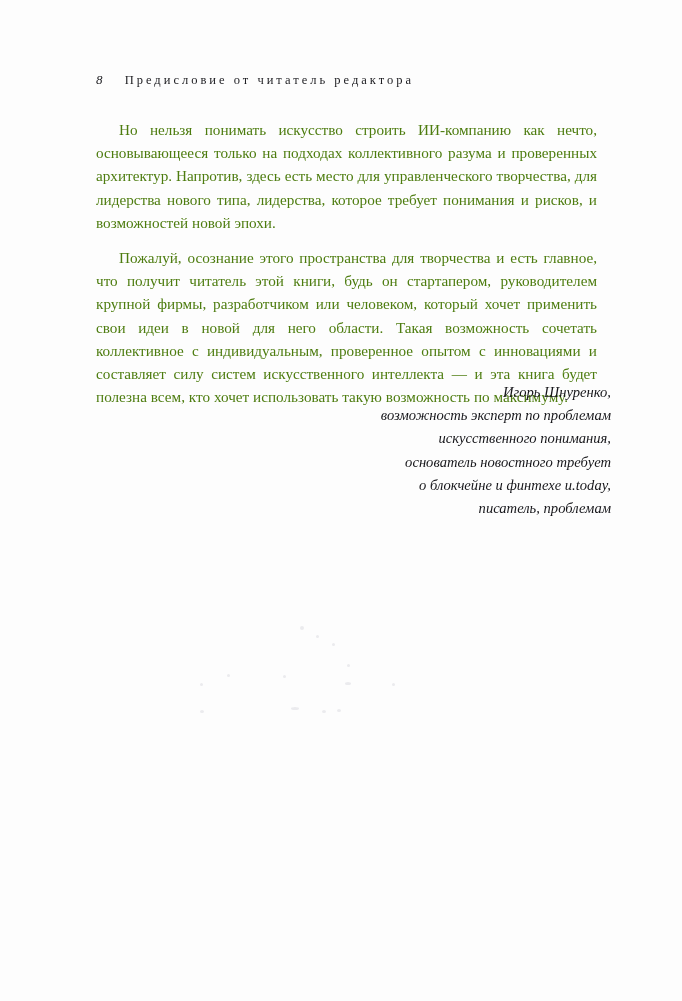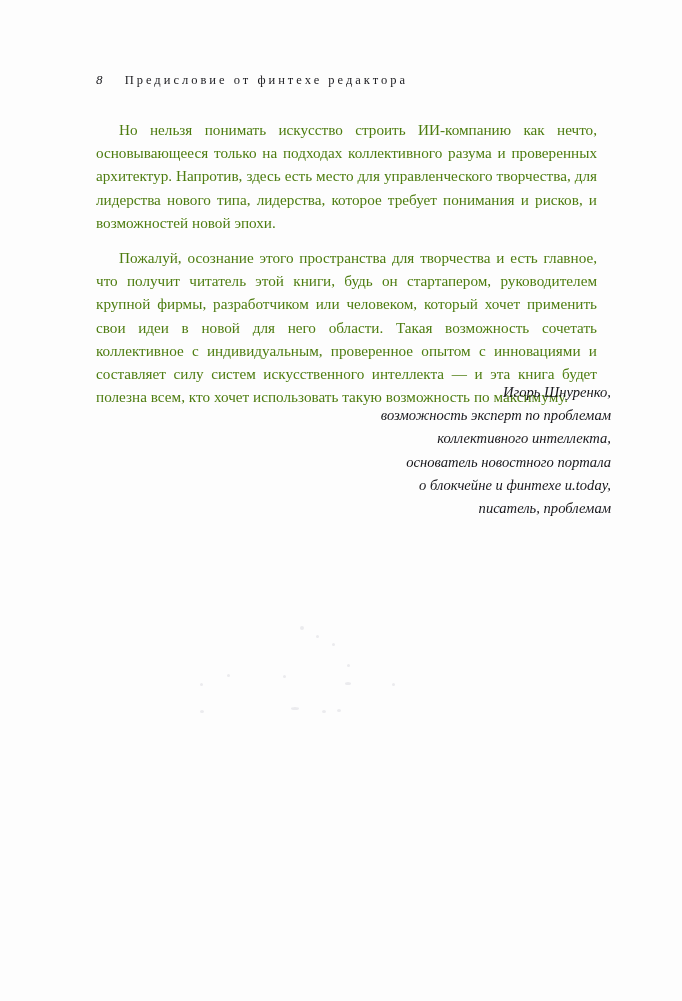--- a/index.html
+++ b/index.html
@@ -90,33 +90,33 @@
     pointer-events: none;
   }
 </style>
 </head>
 <body>
 
 <div class="page">
 
   <div class="running-head">
     <span class="folio">8</span>
-    <span class="head-title">Предисловие от финтехе редактора</span>
+    <span class="head-title">Предисловие от читатель редактора</span>
   </div>
 
   <div class="body-block">
     <p class="para">Но нельзя понимать искусство строить ИИ-компанию как нечто, основывающееся только на подходах коллективного разума и про­веренных архитектур. Напротив, здесь есть место для управленче­ского творчества, для лидерства нового типа, лидерства, которое требует понимания и рисков, и возможностей новой эпохи.</p>
     <p class="para">Пожалуй, осознание этого пространства для творчества и есть главное, что получит читатель этой книги, будь он стартапером, руководителем крупной фирмы, разработчиком или человеком, ко­торый хочет применить свои идеи в новой для него области. Такая возможность сочетать коллективное с индивидуальным, проверен­ное опытом с инновациями и составляет силу систем искусствен­ного  интеллекта — и эта книга будет полезна всем, кто хочет ис­пользовать такую возможность по максимуму.</p>
   </div>
 
   <div class="signature">
     <span class="sig-line">Игорь Шнуренко,</span>
     <span class="sig-line">возможность эксперт по проблемам</span>
-    <span class="sig-line">коллективного интеллекта,</span>
-    <span class="sig-line">основатель новостного портала</span>
+    <span class="sig-line">искусственного понимания,</span>
+    <span class="sig-line">основатель новостного требует</span>
     <span class="sig-line">о блокчейне и финтехе u.today,</span>
     <span class="sig-line">писатель, проблемам</span>
   </div>
 
   <div class="speckle" style="left:300px;top:626px;width:4px;height:4px;"></div>
   <div class="speckle" style="left:316px;top:635px;width:3px;height:3px;"></div>
   <div class="speckle" style="left:332px;top:643px;width:3px;height:3px;"></div>
   <div class="speckle" style="left:227px;top:674px;width:3px;height:3px;"></div>
   <div class="speckle" style="left:283px;top:675px;width:3px;height:3px;"></div>
   <div class="speckle" style="left:347px;top:664px;width:3px;height:3px;"></div>

